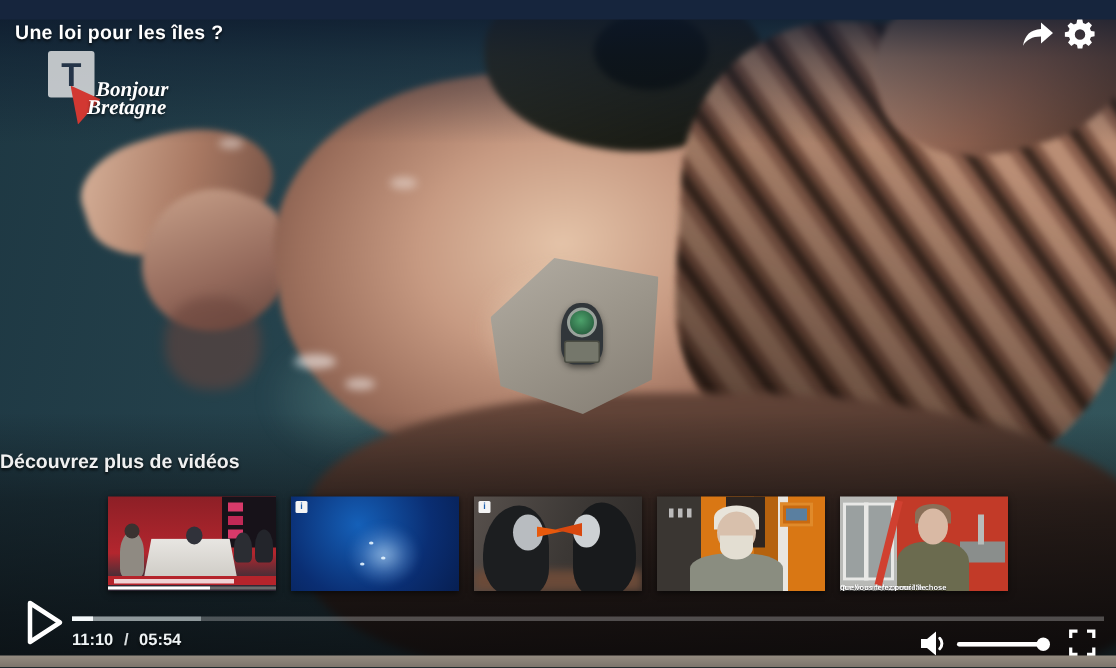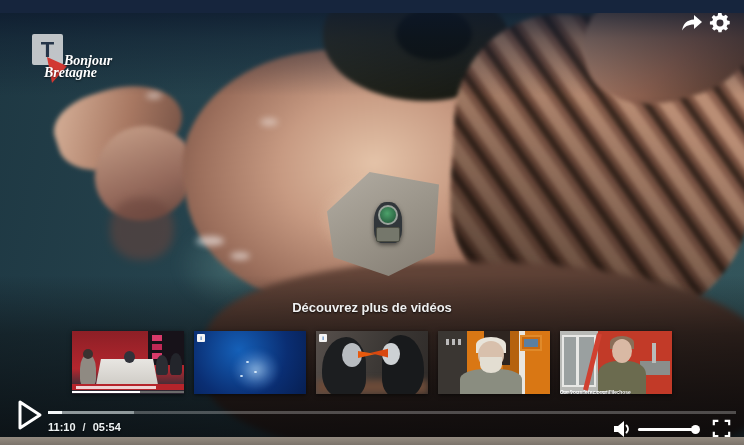--- a/index.html
+++ b/index.html
@@ -68,28 +68,28 @@
 
   
   .logo-square{left:32px;top:34px;width:31px;height:31px;border-radius:2px;
     background:rgba(206,209,212,.92);color:#243448;font-weight:bold;font-size:22px;
     display:flex;align-items:center;justify-content:center;}
   .logo-flag{left:47px;top:57px;width:20px;height:26px;background:#d23832;
     clip-path:polygon(0 0,100% 35%,25% 100%);}
   .logo-text{color:#fff;font-family:"Liberation Serif",serif;font-style:italic;
     font-weight:bold;text-shadow:0 1px 2px rgba(0,0,0,.6);font-size:14px;line-height:12px;}
   .logo-l1{left:64px;top:55px;}
-  .logo-l2{left:44px;top:67px;}
+  .logo-l2{left:58px;top:67px;}
 
   .top-icon{top:12px;width:24px;height:22px;cursor:pointer;}
   .share-btn{left:680px;}
   .settings-btn{left:709px;}
 
   
-  .more-label{left:0;top:300px;width:744px;text-align:center;color:#f0f0f0;
+  .more-label{left:0;top:300px;width:744px;text-align:left;color:#f0f0f0;
     font-size:13px;font-weight:bold;text-shadow:0 1px 2px rgba(0,0,0,.8);}
   .thumbs{left:0;top:331px;width:744px;height:63px;display:flex;position:absolute;
     justify-content:center;gap:10px;}
   .thumb{position:relative;width:112px;height:63px;overflow:hidden;flex:0 0 auto;
     background:#111;cursor:pointer;box-shadow:0 1px 4px rgba(0,0,0,.6);}
   .thumb *{position:absolute;}
   .corner-logo{left:3px;top:3px;width:8px;height:8px;border-radius:1px;background:#f4f4f4;
     color:#1d5fae;font-size:6px;font-weight:bold;line-height:8px;text-align:center;}
 
   
@@ -196,20 +196,21 @@
     <div class="foam foam1"></div>
     <div class="foam foam2"></div>
     <div class="foam foam3"></div>
     <div class="foam foam4"></div>
   </div>
 
   <div class="top-shade"></div>
   <div class="top-bar"></div>
   <div class="bottom-shade"></div>
 
+  <div class="video-title">Une loi pour les îles ?</div>
 
   <div class="logo-square">
     <span>T</span>
   </div>
   <div class="logo-flag"></div>
   <div class="logo-text logo-l1">Bonjour</div>
   <div class="logo-text logo-l2">Bretagne</div>
 
   <div class="top-icon share-btn">
     <svg width="24" height="22" viewBox="0 0 24 22">

